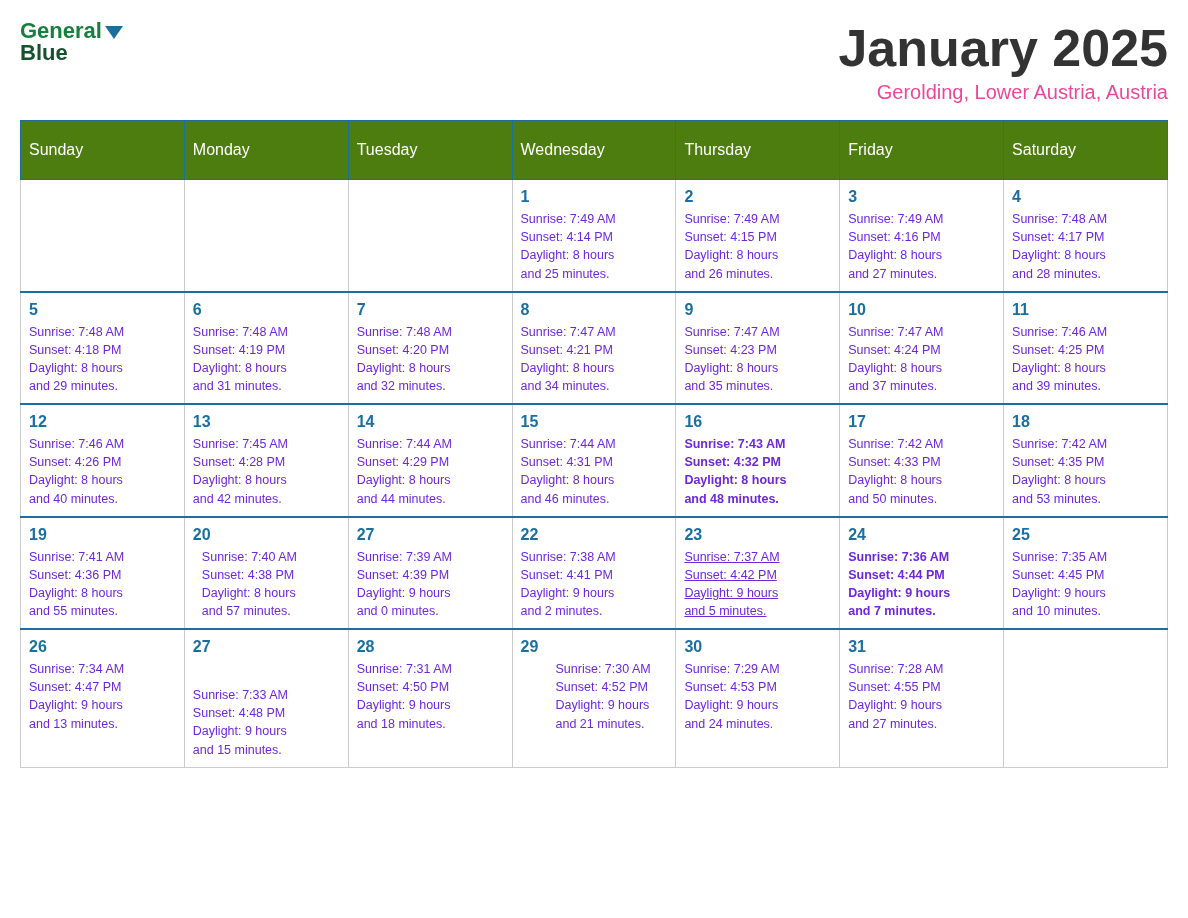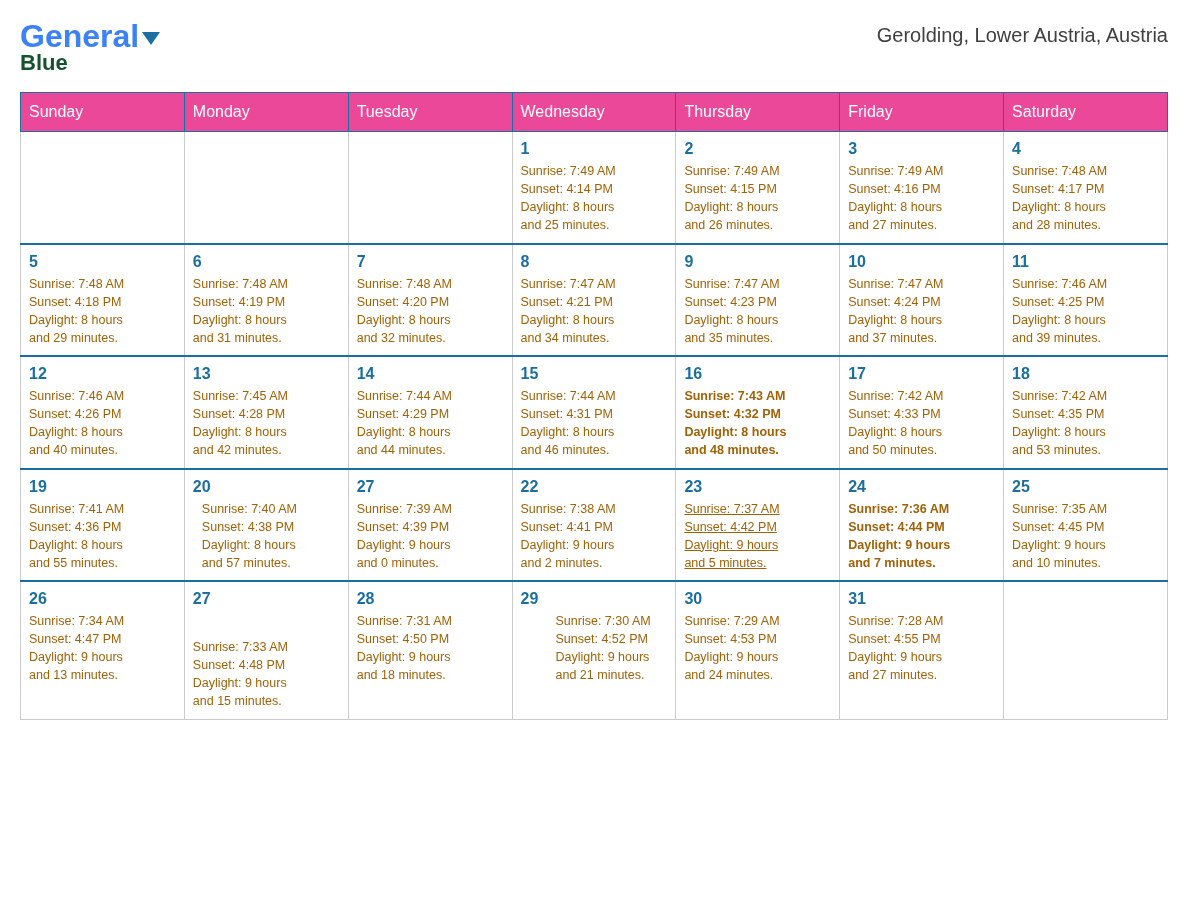--- a/index.html
+++ b/index.html
@@ -15,23 +15,23 @@
       justify-content: space-between;
       align-items: flex-start;
       margin-bottom: 16px;
     }
     .logo {
       display: flex;
       flex-direction: column;
       align-items: flex-start;
     }
     .logo-text {
-      font-size: 32px;
+      font-size: 22px;
       font-weight: bold;
-      color: #3b82f6;
+      color: #15803d;
       line-height: 1;
     }
     .logo-text span {
       color: #1a6fa0;
     }
     .logo-blue {
       font-size: 22px;
       font-weight: bold;
       color: #14532d;
       margin-top: -2px;
@@ -40,32 +40,32 @@
       text-align: right;
     }
     .calendar-title {
       font-size: 52px;
       font-weight: bold;
       color: #333;
       line-height: 1.1;
     }
     .calendar-subtitle {
       font-size: 20px;
-      color: #404040;
+      color: #ec4899;
       margin-top: 4px;
     }
     .calendar-table {
       width: 100%;
       border-collapse: collapse;
       table-layout: fixed;
     }
     .calendar-table th {
-      background-color: #ec4899;
+      background-color: #4d7c0f;
       color: #fff;
-      padding: 10px 8px;
+      padding: 20px 8px;
       text-align: left;
       font-size: 16px;
       font-weight: normal;
       border: 1px solid #1a6fa0;
     }
     .calendar-table td {
       vertical-align: top;
       padding: 8px;
       border: 1px solid #ccc;
       font-size: 13px;
@@ -75,41 +75,42 @@
     }
     .day-number {
       font-size: 16px;
       font-weight: bold;
       color: #1a6fa0;
       display: block;
       margin-bottom: 4px;
     }
     .day-info {
       font-size: 12.5px;
-      color: #a16207;
+      color: #6d28d9;
       line-height: 1.45;
     }
     .empty-cell {
       background: #fff;
     }
     .row-divider td {
       border-top: 2px solid #1a6fa0;
     }
   </style>
 </head>
 <body>
 
 <div class="header-area">
   <div class="logo">
     <div class="logo-text">
       General<span style="display:inline-block;width:0;height:0;border-left:9px solid transparent;border-right:9px solid transparent;border-top:13px solid #1a6fa0;margin-left:3px;vertical-align:middle;"></span>
     </div>
     <div class="logo-blue">Blue</div>
   </div>
   <div class="title-area">
+    <div class="calendar-title">January 2025</div>
     <div class="calendar-subtitle">Gerolding, Lower Austria, Austria</div>
   </div>
 </div>
 
 <table class="calendar-table">
   <thead>
     <tr>
       <th>Sunday</th>
       <th>Monday</th>
       <th>Tuesday</th>

